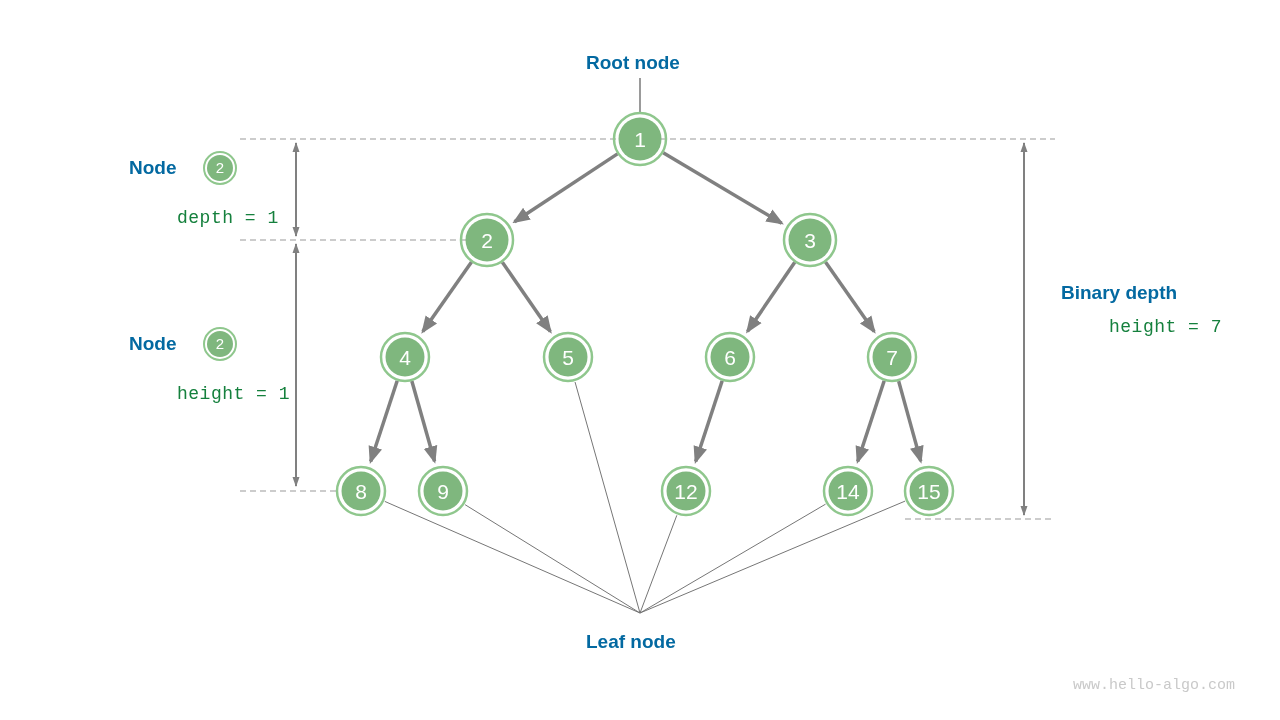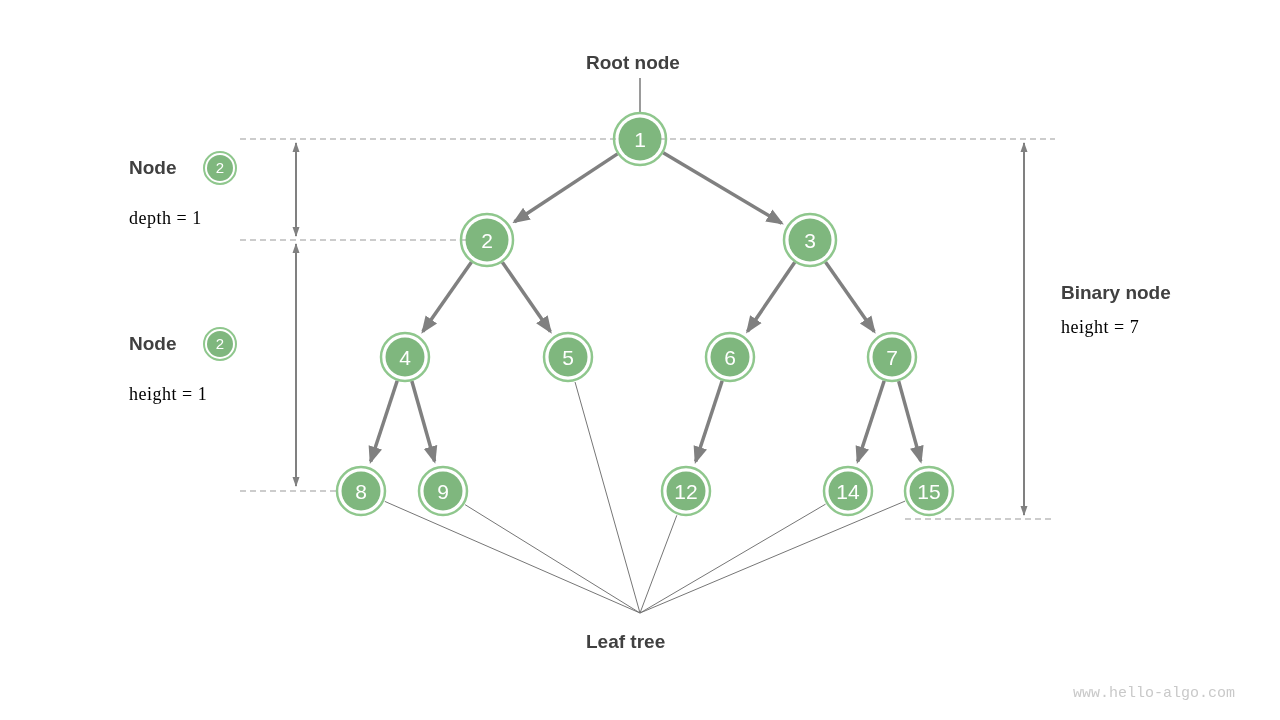--- a/index.html
+++ b/index.html
@@ -32,30 +32,31 @@
   .node-label-sm {
     font-family: "Liberation Sans", sans-serif;
     font-size: 15px;
     fill: #ffffff;
   }
   .ann-title {
     position: absolute;
     font-family: "Liberation Sans", sans-serif;
     font-weight: bold;
     font-size: 19px;
-    color: #404040;
+    color: #0369a1;
     white-space: nowrap;
   }
   .ann-mono {
     position: absolute;
-    font-family: Liberation Serif, serif;
+    font-family: Liberation Mono, monospace;
     font-size: 18px;
-    color: #000000;
+    color: #15803d;
     white-space: nowrap;
     letter-spacing: 0.5px;
+    margin-left: 48px;
   }
   .watermark {
     position: absolute;
     font-family: "Liberation Mono", monospace;
     font-size: 15px;
     color: #c9c9c9;
     white-space: nowrap;
   }
   .inline-badge {
     position: absolute;
@@ -175,36 +176,36 @@
         <g>
           <circle cx="929" cy="491" r="24" fill="none" stroke="#8fc78d" stroke-width="2.5"></circle>
           <circle cx="929" cy="491" r="19.5" fill="#7fb77e"></circle>
           <text x="929" y="498.5" text-anchor="middle" class="node-label">15</text>
         </g>
       </g>
   </svg>
 
   <div class="ann-title" style="left:586px; top:52px;">Root node</div>
 
-  <div class="ann-title" style="left:586px; top:631px;">Leaf tree</div>
+  <div class="ann-title" style="left:586px; top:631px;">Leaf node</div>
 
   <div class="ann-title" style="left:129px; top:157px;">Node</div>
   <svg class="inline-badge" style="left:203px; top:151px;" viewBox="0 0 34 34">
     <circle cx="17" cy="17" r="16" fill="none" stroke="#8fc78d" stroke-width="2"></circle>
     <circle cx="17" cy="17" r="13" fill="#7fb77e"></circle>
     <text x="17" y="22" text-anchor="middle" class="node-label-sm">2</text>
   </svg>
   <div class="ann-mono" style="left:129px; top:208px;">depth = 1</div>
 
   <div class="ann-title" style="left:129px; top:333px;">Node</div>
   <svg class="inline-badge" style="left:203px; top:327px;" viewBox="0 0 34 34">
     <circle cx="17" cy="17" r="16" fill="none" stroke="#8fc78d" stroke-width="2"></circle>
     <circle cx="17" cy="17" r="13" fill="#7fb77e"></circle>
     <text x="17" y="22" text-anchor="middle" class="node-label-sm">2</text>
   </svg>
   <div class="ann-mono" style="left:129px; top:384px;">height = 1</div>
 
-  <div class="ann-title" style="left:1061px; top:282px;">Binary node</div>
+  <div class="ann-title" style="left:1061px; top:282px;">Binary depth</div>
   <div class="ann-mono" style="left:1061px; top:317px;">height = 7</div>
 
-  <div class="watermark" style="left:1073px; top:677px;margin-top:8px;">www.hello-algo.com</div>
+  <div class="watermark" style="left:1073px; top:677px;">www.hello-algo.com</div>
 
 </div>
 
 </body></html>

